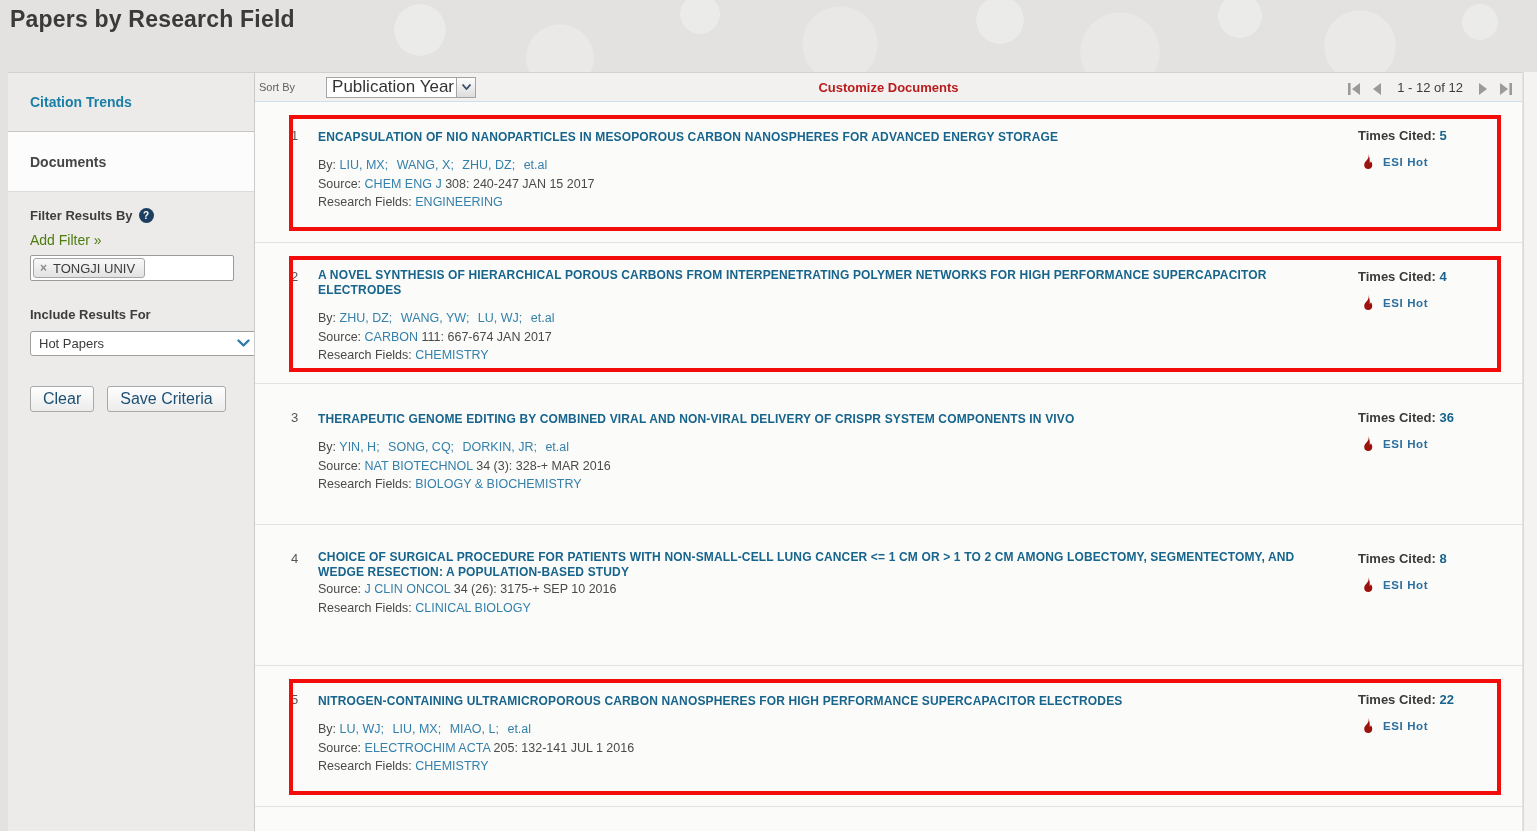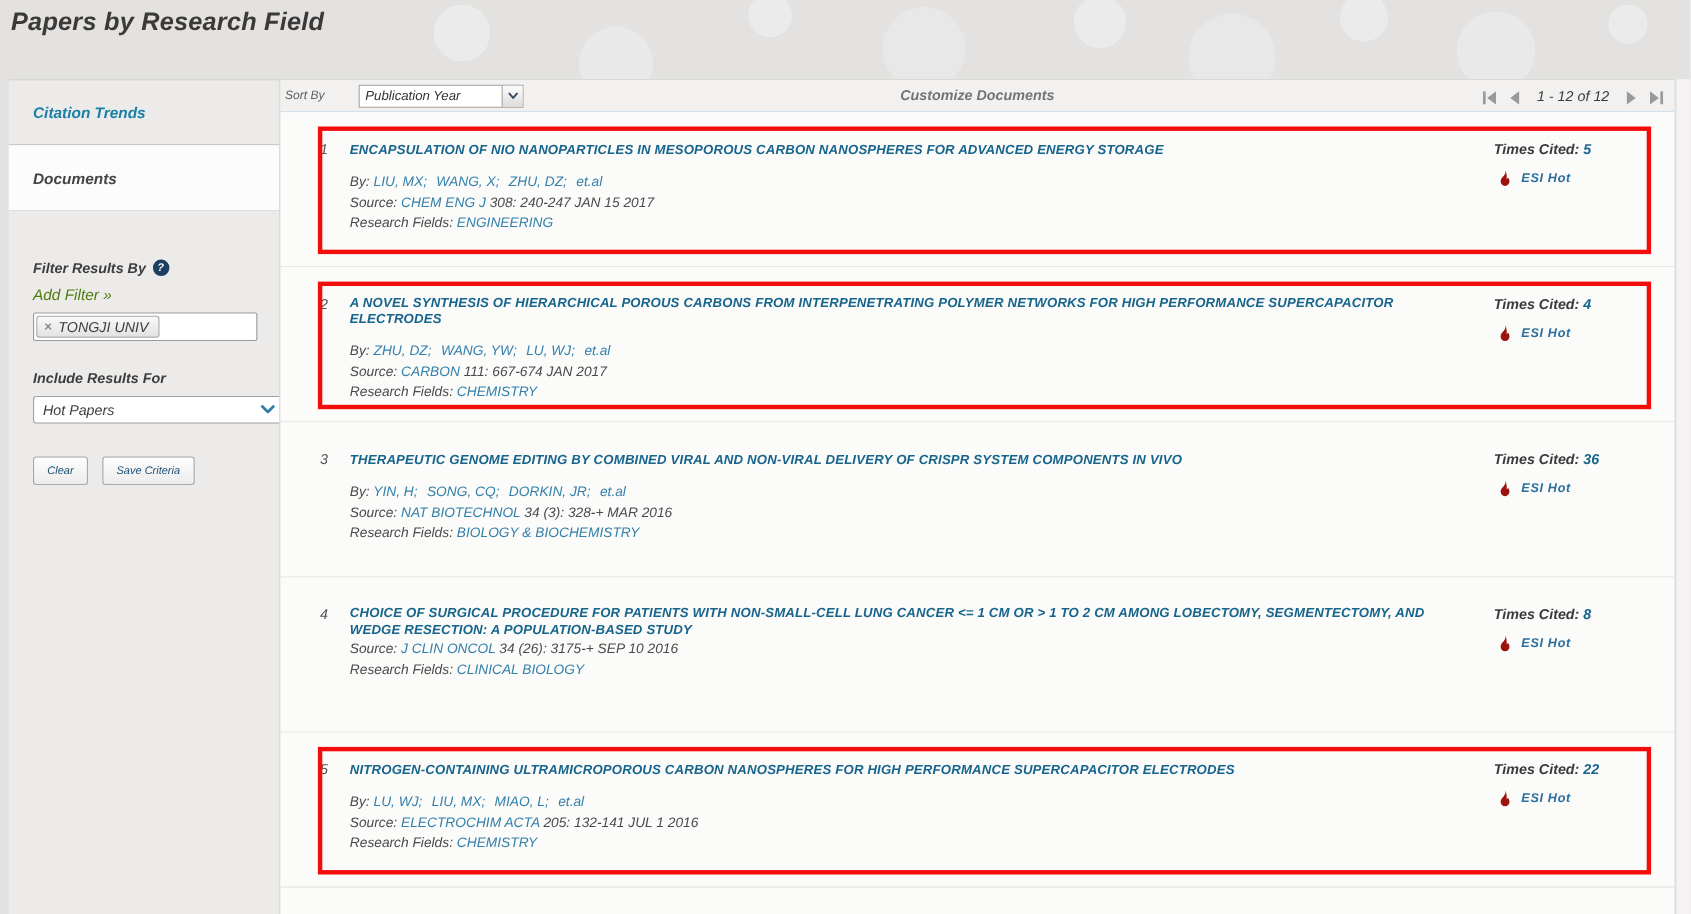--- a/index.html
+++ b/index.html
@@ -12,57 +12,56 @@
       radial-gradient(circle 26px at 420px 30px,  rgba(255,255,255,.30) 98%, transparent 100%),
       radial-gradient(circle 34px at 560px 58px,  rgba(255,255,255,.25) 98%, transparent 100%),
       radial-gradient(circle 20px at 700px 14px,  rgba(255,255,255,.30) 98%, transparent 100%),
       radial-gradient(circle 38px at 840px 44px,  rgba(255,255,255,.22) 98%, transparent 100%),
       radial-gradient(circle 24px at 1000px 20px, rgba(255,255,255,.30) 98%, transparent 100%),
       radial-gradient(circle 40px at 1120px 52px, rgba(255,255,255,.22) 98%, transparent 100%),
       radial-gradient(circle 22px at 1240px 16px, rgba(255,255,255,.30) 98%, transparent 100%),
       radial-gradient(circle 36px at 1360px 46px, rgba(255,255,255,.25) 98%, transparent 100%),
       radial-gradient(circle 18px at 1480px 22px, rgba(255,255,255,.30) 98%, transparent 100%);
     background-repeat:no-repeat;
-    font-style:italic;
   }
   .page-title { position:absolute; top:6px; left:10px; font-size:23px; font-weight:bold; color:#3b3a39; letter-spacing:.2px; }
 
   
   .sidebar { position:absolute; left:8px; top:72px; bottom:0; width:246px; background:#ecebea; border-top:1px solid #d2d1d0; }
   .side-tab { height:59px; display:flex; align-items:center; padding-left:22px; font-size:14px; font-weight:bold; cursor:pointer; }
   .tab-trends { color:#1a7fa6; border-bottom:1px solid #c6c5c4; }
   .tab-docs { color:#454545; background:#fcfcfc; border-bottom:1px solid #dddcdb; height:60px; }
-  .filter-section { padding:16px 14px 0 22px;margin-top:28px; }
+  .filter-section { padding:16px 14px 0 22px; }
   .filter-heading { font-size:13px; font-weight:bold; color:#3d3d3d; display:flex; align-items:center; gap:6px; }
   .help-icon { width:15px; height:15px; border-radius:50%; background:#1c3e60; color:#fff; font-size:10px; font-weight:bold;
                display:inline-flex; align-items:center; justify-content:center; cursor:pointer; }
   .add-filter { display:inline-block; margin-top:9px; color:#4d7c0f; font-size:14px; text-decoration:none; cursor:pointer; }
   .tag-box { margin-top:6px; width:204px; height:26px; background:#fff; border:1px solid #9a9a9a; border-radius:2px; padding:2px; }
   .tag-chip { display:inline-flex; align-items:center; height:20px; padding:0 9px 0 6px; gap:6px;
               background:linear-gradient(#f9f9f9,#e2e2e2); border:1px solid #a6a6a6; border-radius:3px;
               font-size:13px; color:#3c3c3c; cursor:default; }
   .tag-x { color:#8a8a8a; font-size:12px; font-weight:bold; cursor:pointer; line-height:1; }
   .include-heading { margin-top:26px; }
   .include-select { margin-top:9px; width:228px; height:25px; background:#fff; border:1px solid #9f9f9f; border-radius:3px;
                     display:flex; align-items:center; justify-content:space-between; padding:0 7px 0 8px;
                     font-size:13px; color:#3c3c3c; cursor:pointer; }
   .side-buttons { margin-top:30px; display:flex; gap:13px; }
   .btn { height:26px; padding:0 12px; background:linear-gradient(#fefefe,#ececec); border:1px solid #a9a9a9; border-radius:3px;
-         font-size:10px; color:#1b4f74; display:inline-flex; align-items:center; cursor:pointer; }
+         font-size:16px; color:#1b4f74; display:inline-flex; align-items:center; cursor:pointer; }
 
   
   .main { position:absolute; left:254px; top:72px; right:15px; bottom:0; background:#fbfbfa; border-left:1px solid #cbcac9; border-top:1px solid #d2d1d0; }
   .toolbar { position:relative; height:29px; background:#f2f1f0; border-bottom:1px solid #cfdfee; display:flex; align-items:center; padding:0 10px 0 4px;gap:28px; }
   .sort-label { font-size:11px; color:#5f5f5f; margin-right:3px; }
   .sort-select { width:150px; height:21px; background:#fff; border:1px solid #a3a3a3; display:flex; align-items:center;
-                 justify-content:space-between; font-size:12px; color:#333; padding-left:5px; cursor:pointer; }
+                 justify-content:space-between; font-size:17px; color:#333; padding-left:5px; cursor:pointer; }
   .sort-arrow-btn { width:19px; height:19px; background:linear-gradient(#fdfdfd,#dcdcdc); border-left:1px solid #a3a3a3;
                     display:flex; align-items:center; justify-content:center; }
   .customize-wrap { position:absolute; left:0; right:0; text-align:center; pointer-events:none; }
-  .customize { font-size:13px; font-weight:bold; color:#737373; pointer-events:auto; cursor:pointer; text-decoration:none;margin-top:44px; }
+  .customize { font-size:13px; font-weight:bold; color:#b91c1c; pointer-events:auto; cursor:pointer; text-decoration:none;margin-top:44px; }
   .pagination { margin-left:auto; display:flex; align-items:flex-end; gap:11px; font-size:13px; color:#3c3c3c; }
   .pg-btn { display:inline-flex; align-items:center; cursor:pointer; }
   .pg-range { margin:0 4px; }
 
   
   .paper { position:relative; display:flex; padding:25px 14px 0 36px; min-height:141px; border-bottom:1px solid #e4e3e2; background:#fbfbfa; }
   .p-num { width:27px; flex-shrink:0; font-size:13px; color:#555; padding-top:1px; }
   .p-body { flex:1; padding-right:34px; }
   .p-title { display:inline-block; font-size:12px; font-weight:bold; color:#17648c; line-height:15px; letter-spacing:.15px;
              text-decoration:none; cursor:pointer; }

